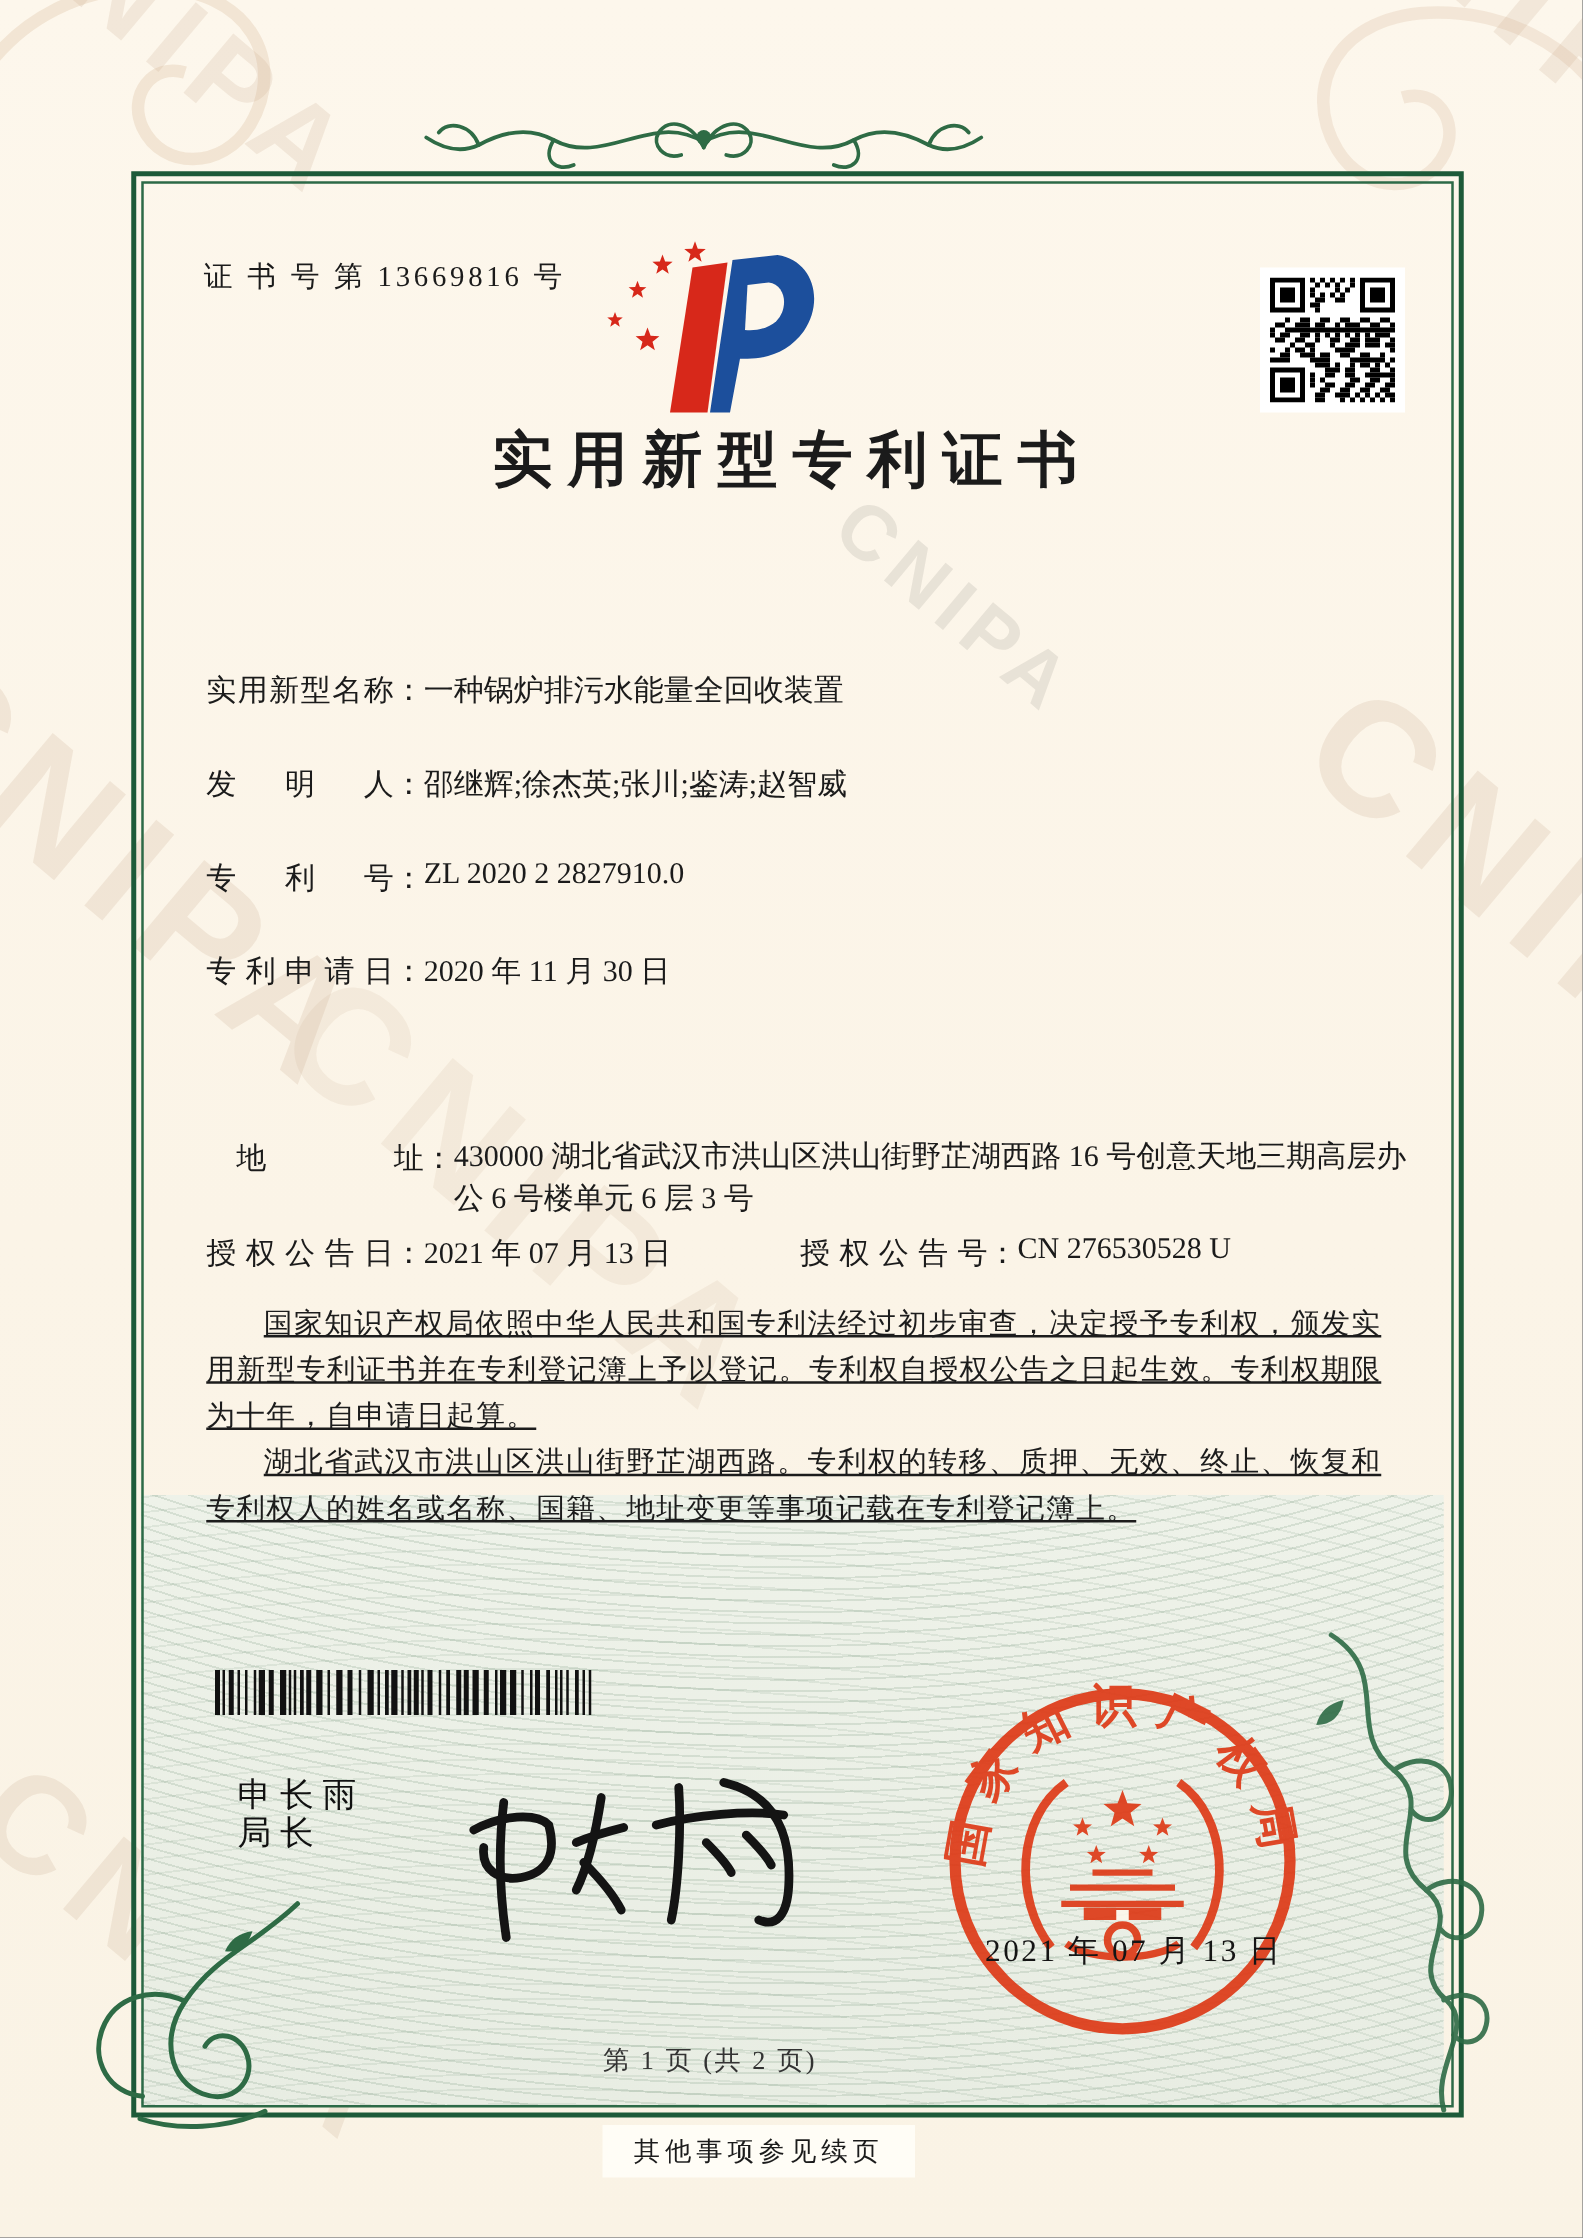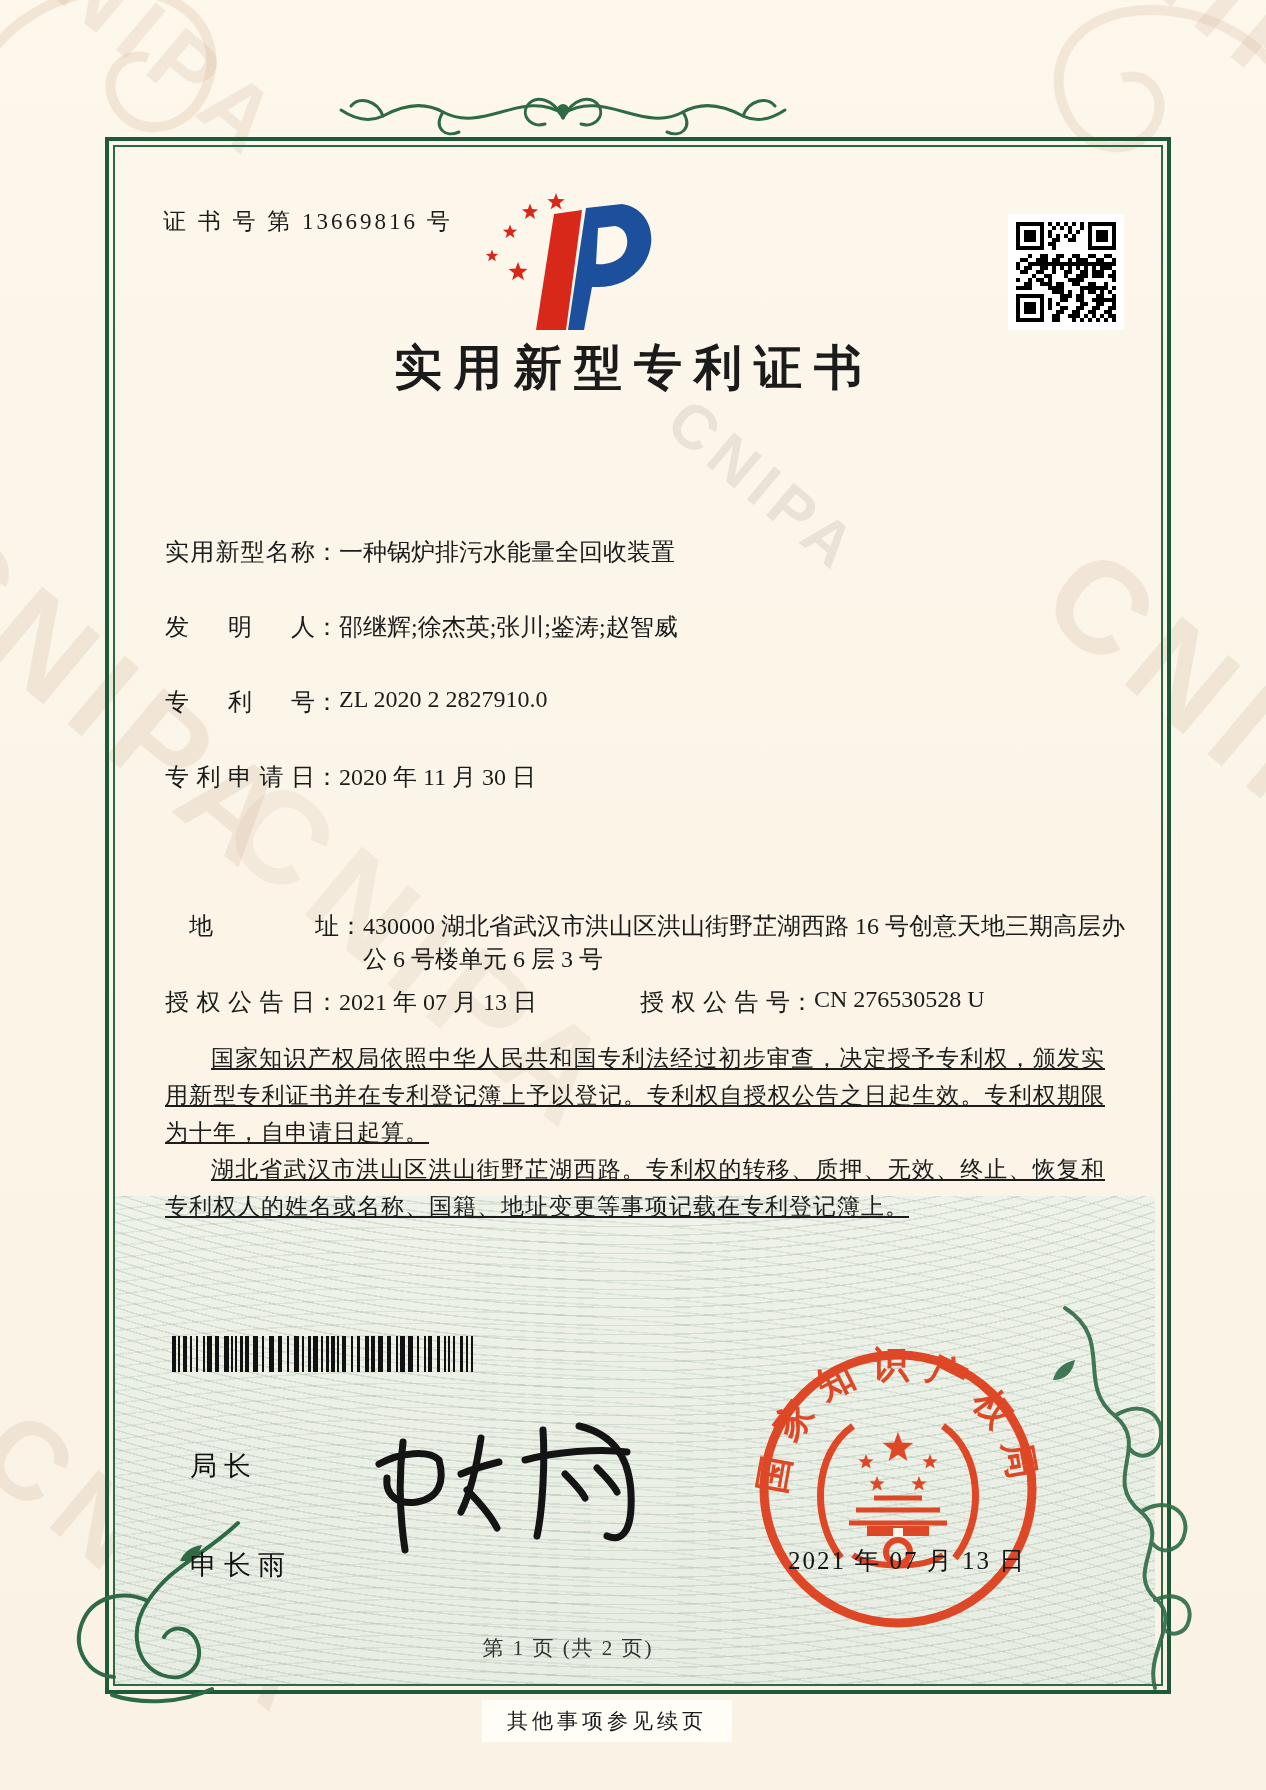--- a/index.html
+++ b/index.html
@@ -433,21 +433,21 @@
         <rect x="272" y="0" width="2" height="36" fill="#111"></rect>
         <rect x="276" y="0" width="2" height="36" fill="#111"></rect>
         <rect x="281" y="0" width="2" height="36" fill="#111"></rect>
         <rect x="288" y="0" width="3" height="36" fill="#111"></rect>
         <rect x="294" y="0" width="2" height="36" fill="#111"></rect>
         <rect x="299" y="0" width="2" height="36" fill="#111"></rect>
       </g>
   </svg>
 
   <div class="abs sig-label" style="top:1448px;">局长</div>
-  <div class="abs sig-label" style="top:1547px;">申长雨</div>
+  <div class="abs sig-label" style="top:1418px;">申长雨</div>
 
   <svg class="abs" style="left:365px;top:1412px;" width="290" height="160" viewBox="0 0 290 160">
     <g fill="none" stroke="#141414" stroke-width="7" stroke-linecap="round">
       <path d="M38,30 C34,62 34,98 40,138"></path>
       <path d="M14,52 C36,40 64,38 74,48 C80,70 74,86 52,90 C34,93 20,84 22,66"></path>
       <path d="M116,26 C112,52 106,80 96,100"></path>
       <path d="M96,62 C110,56 126,52 134,50"></path>
       <path d="M102,78 C114,90 126,104 132,116"></path>
       <path d="M160,48 C190,40 234,36 262,40"></path>
       <path d="M178,18 C180,48 178,96 172,124"></path>

